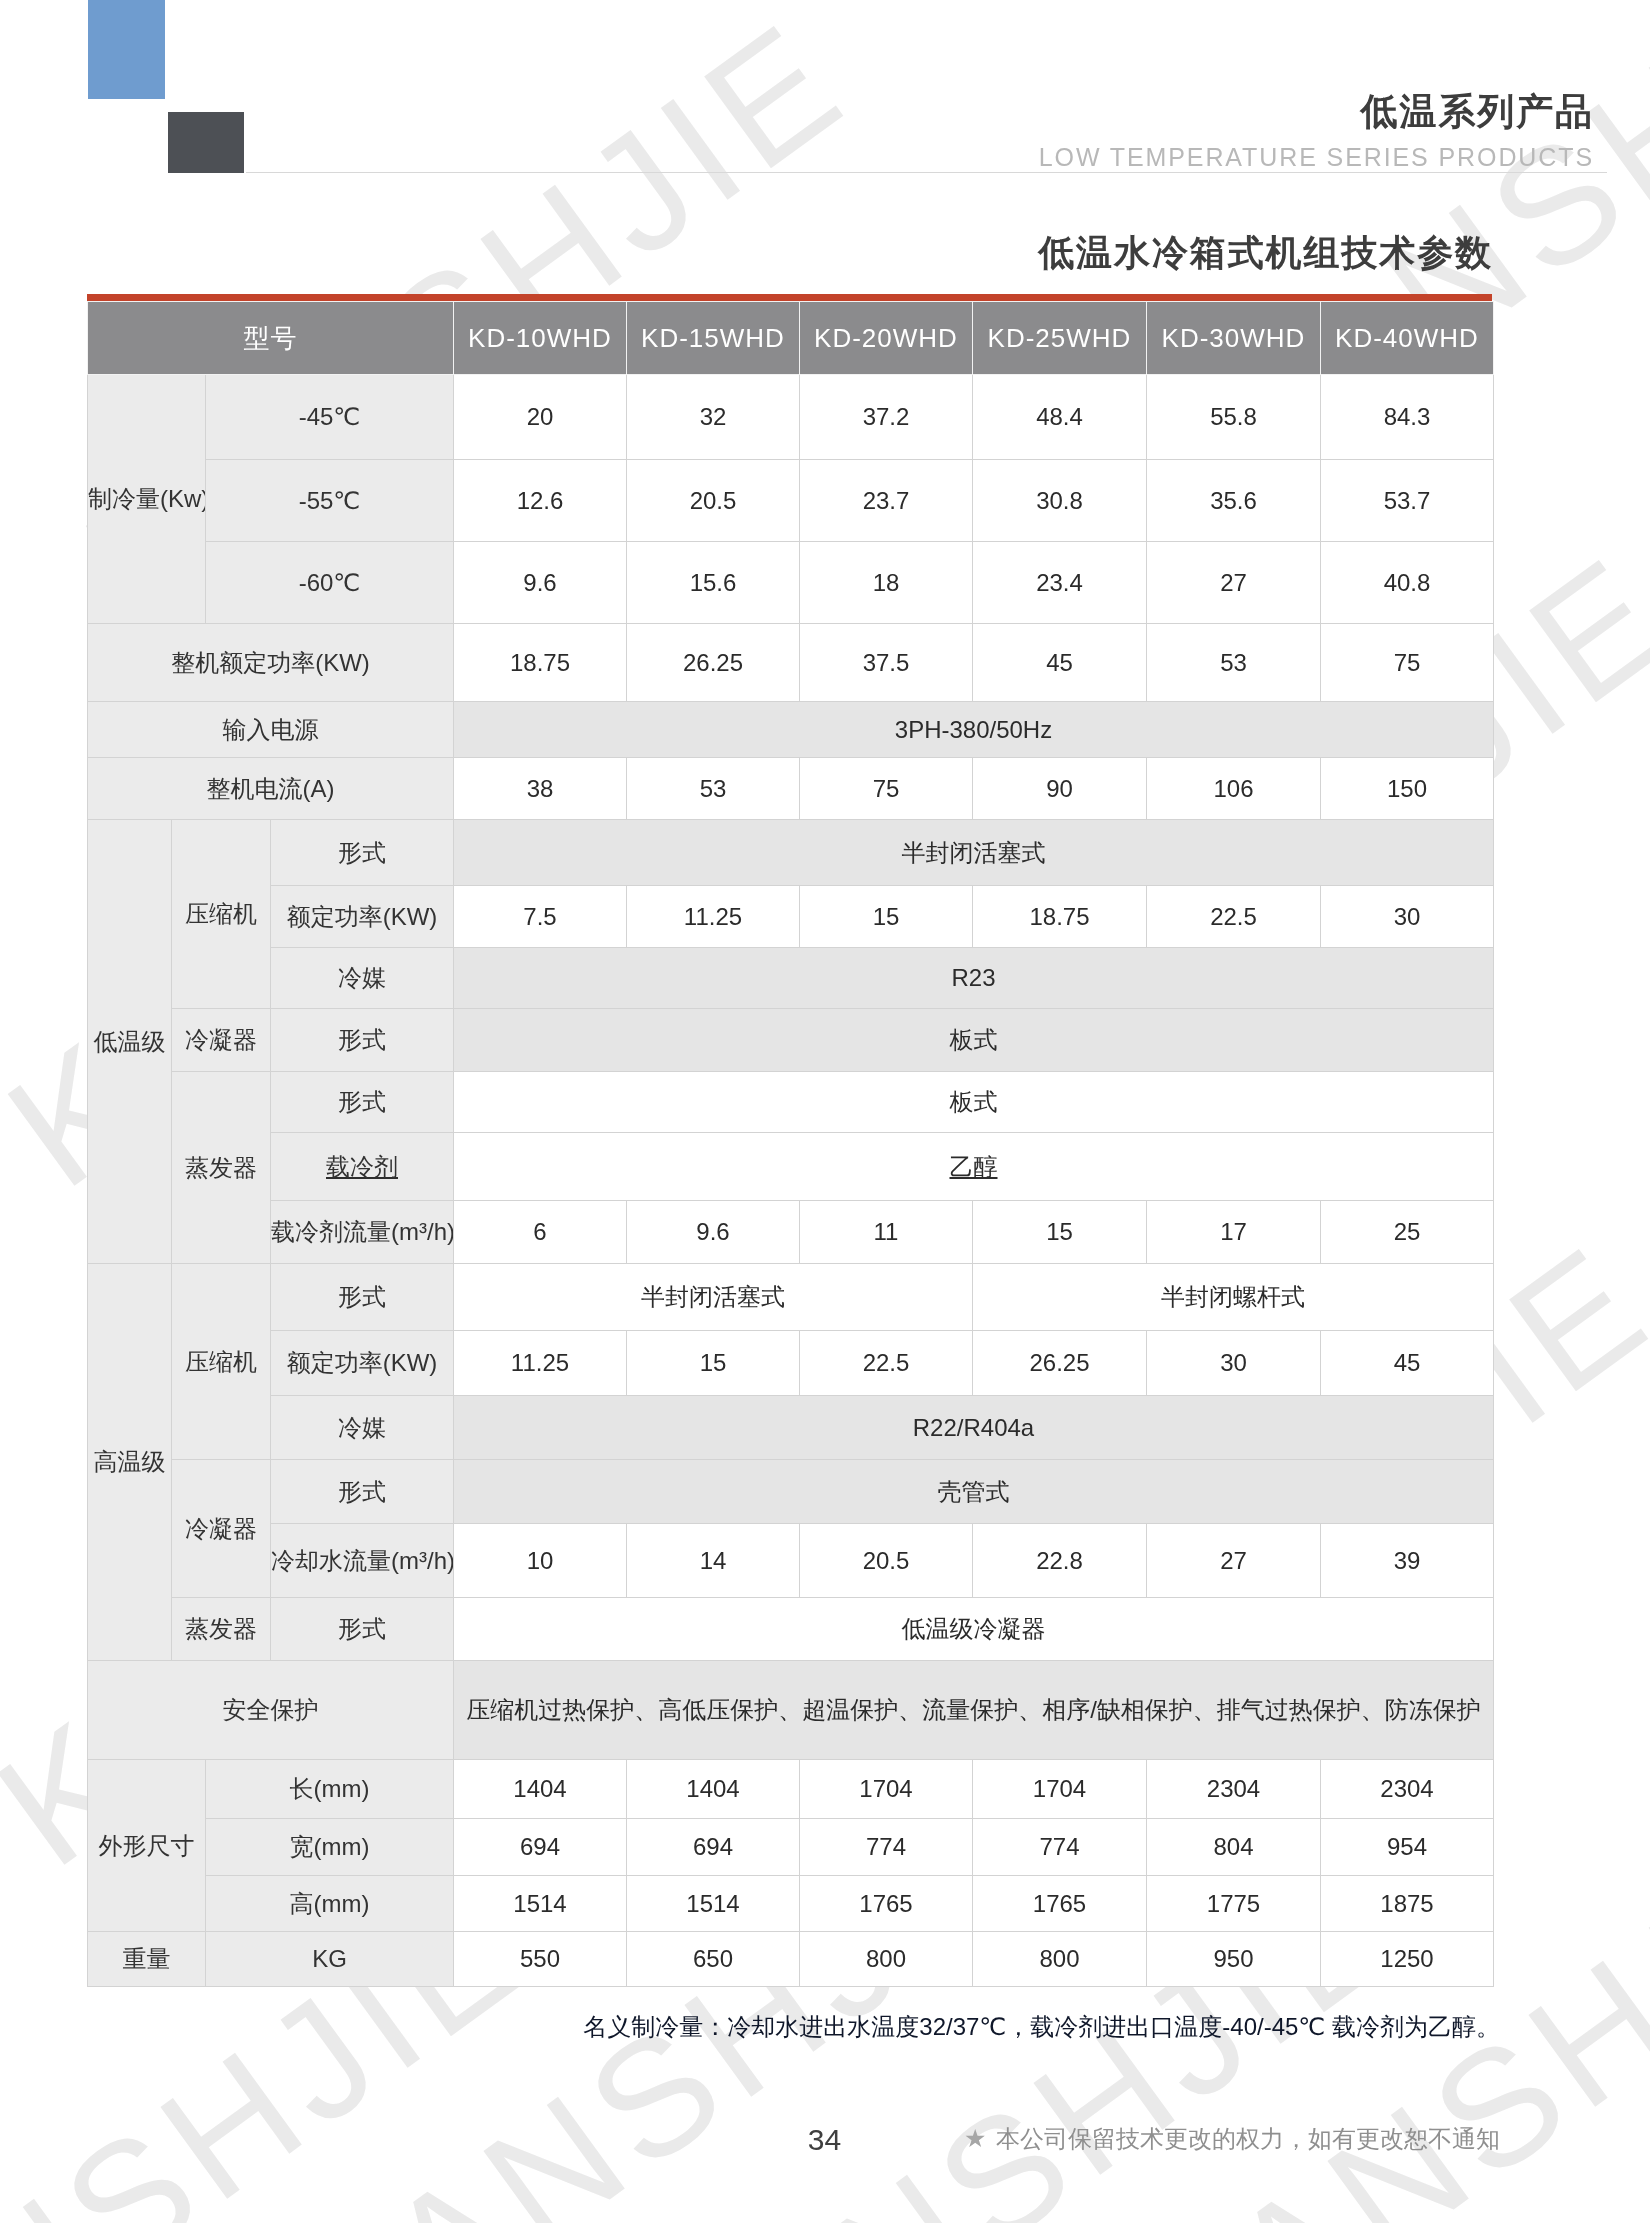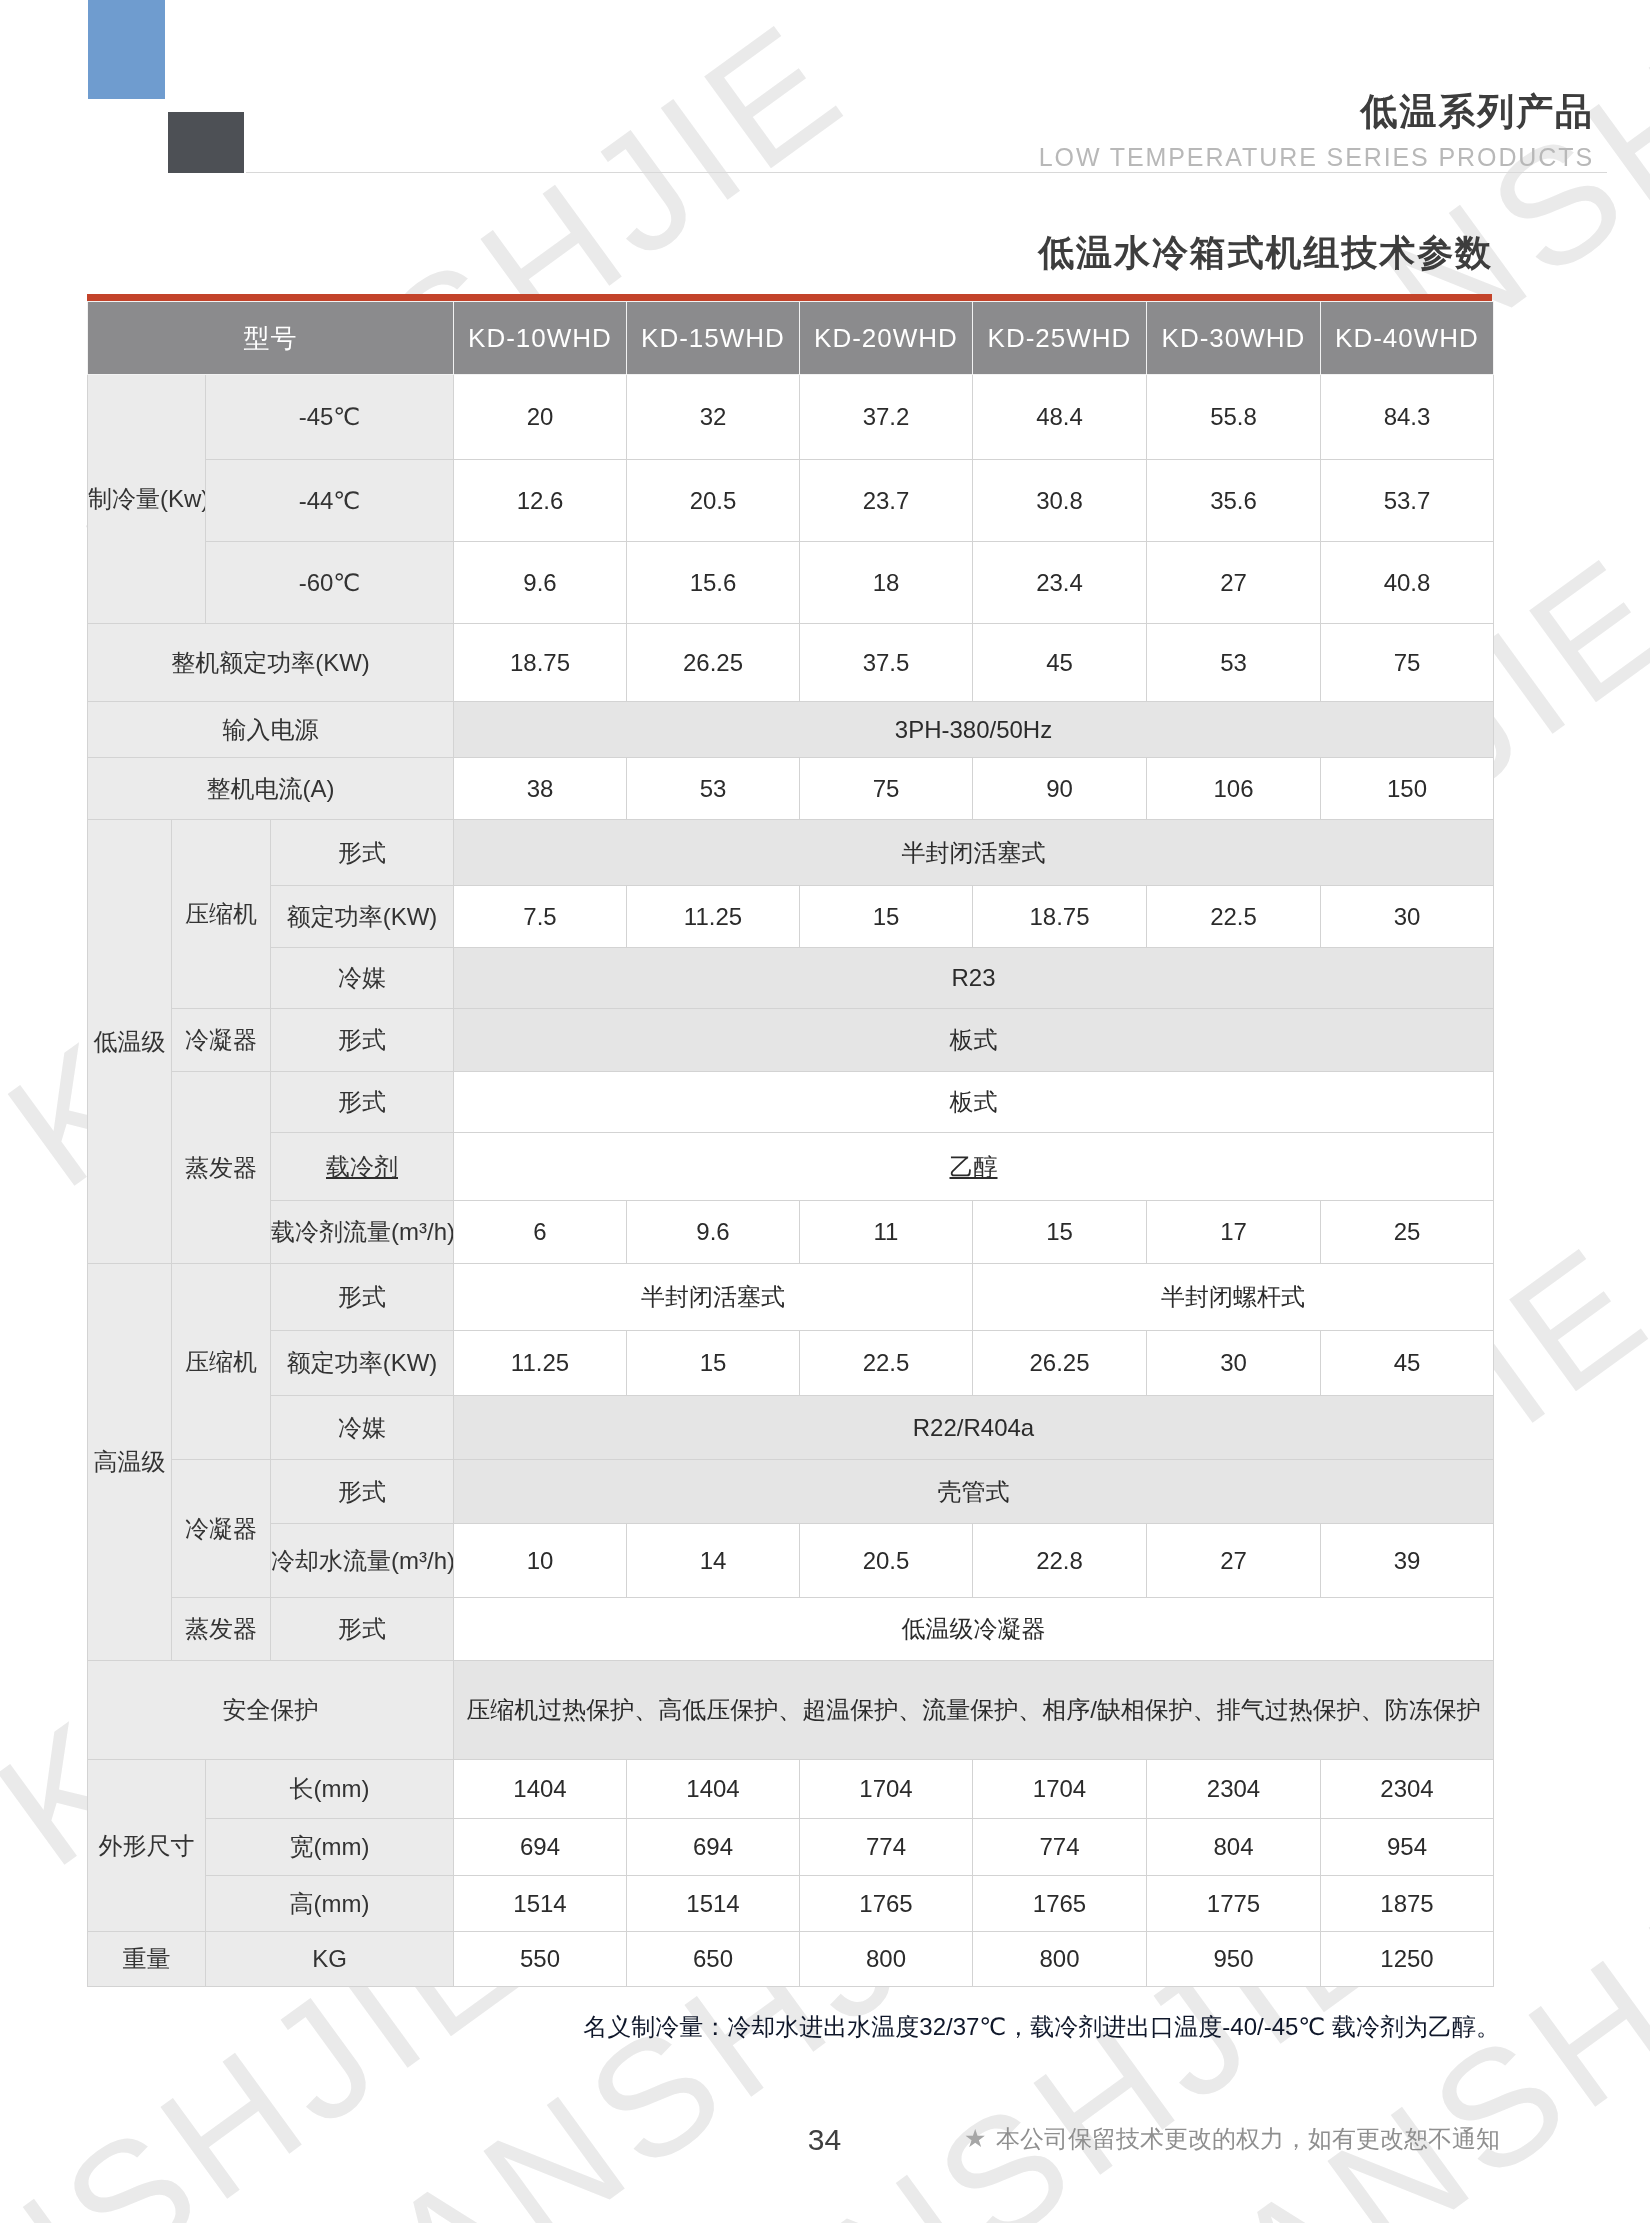--- a/index.html
+++ b/index.html
@@ -96,21 +96,21 @@
           <td colspan="2" rowspan="3" class="lab">制冷量(Kw)</td>
           <td colspan="2" class="lab">-45℃</td>
           <td class="val">20</td>
           <td class="val">32</td>
           <td class="val">37.2</td>
           <td class="val">48.4</td>
           <td class="val">55.8</td>
           <td class="val">84.3</td>
         </tr>
         <tr style="height: 82px;">
-          <td colspan="2" class="lab">-44℃</td>
+          <td colspan="2" class="lab">-55℃</td>
           <td class="val">12.6</td>
           <td class="val">20.5</td>
           <td class="val">23.7</td>
           <td class="val">30.8</td>
           <td class="val">35.6</td>
           <td class="val">53.7</td>
         </tr>
         <tr style="height: 82px;">
           <td colspan="2" class="lab">-60℃</td>
           <td class="val">9.6</td>

